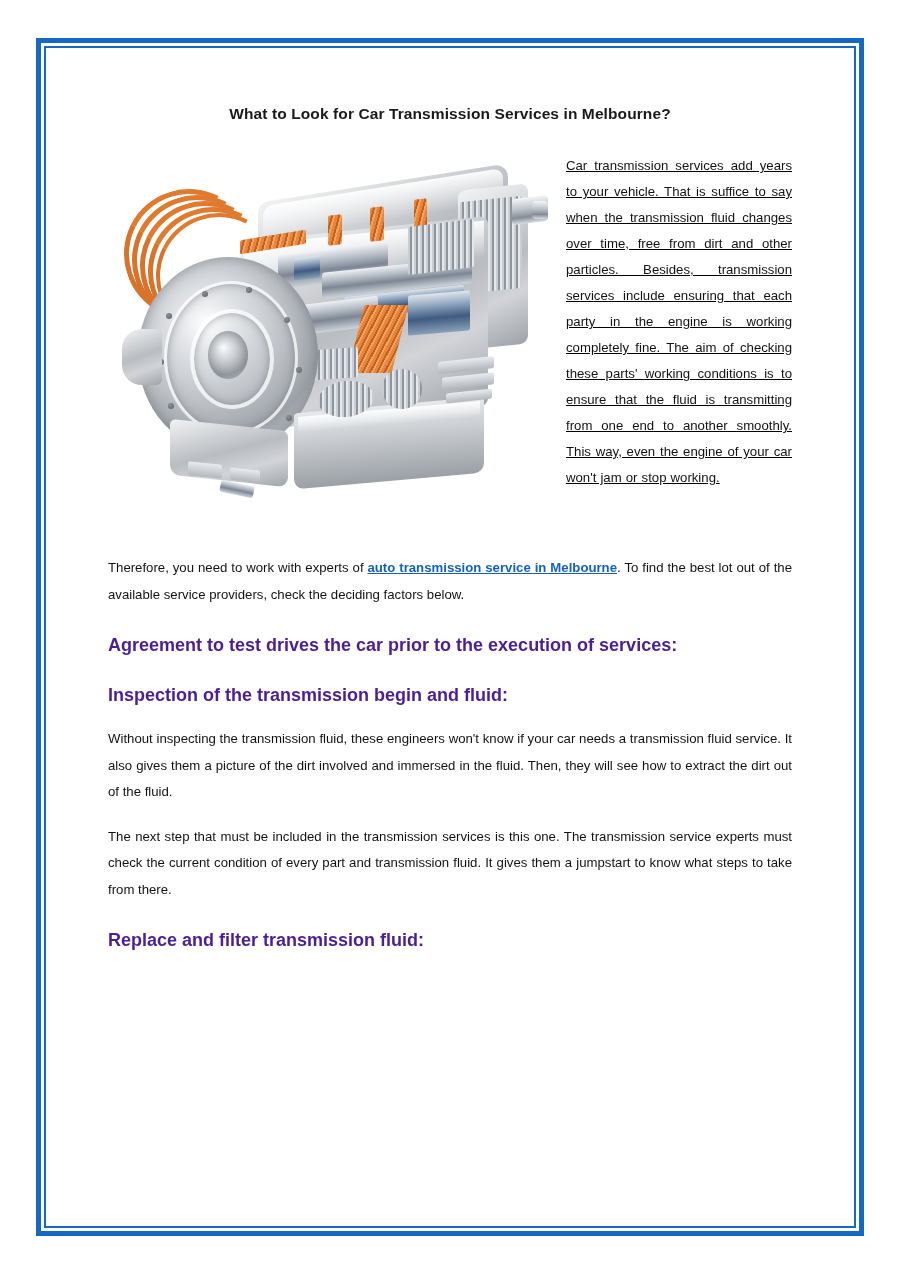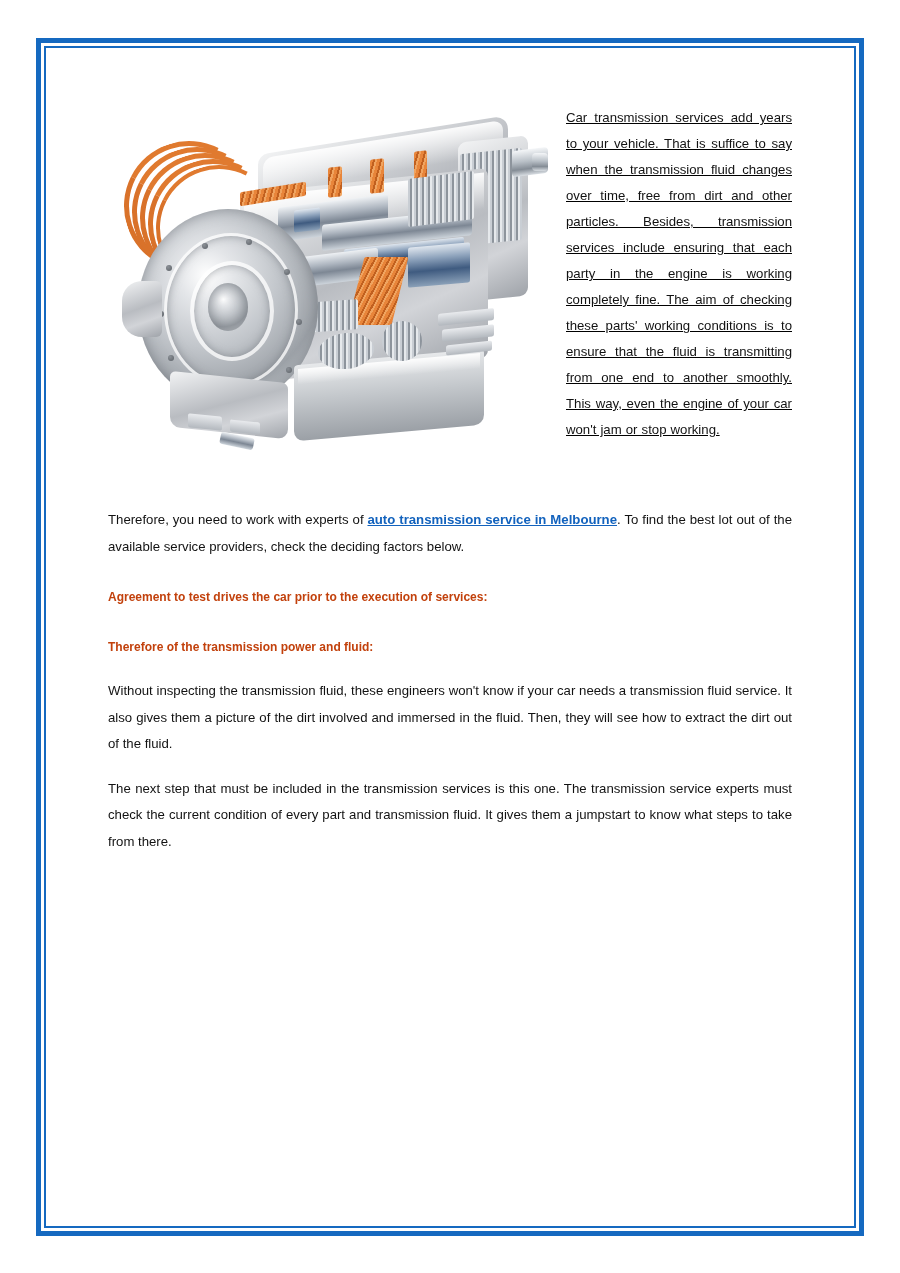--- a/index.html
+++ b/index.html
@@ -90,25 +90,25 @@
     line-height: 26.5px;
     text-align: justify;
     text-justify: inter-word;
     margin: 18px 0 0 0;
     color: #121212;
     clear: both;
   }
   .body-para.first-after-intro { }
 
   .sub-head {
-    font-size: 12px;
+    font-size: 18px;
     font-weight: bold;
     line-height: 26px;
     margin: 24px 0 0 0;
-    color: #c2410c;
+    color: #4c1d95;
     clear: both;
     text-align: left;
   }
 
   a.doc-link,
   .doc-link {
     color: #1262bd;
     font-weight: bold;
     text-decoration: underline;
     text-underline-offset: 1px;
@@ -201,20 +201,21 @@
   }
 </style>
 </head>
 <body>
 
 <div class="page-frame"></div>
 <div class="page-frame-inner"></div>
 
 <div class="page-content">
 
+  <h1 class="doc-title">What to Look for Car Transmission Services in Melbourne?</h1>
 
   <div class="intro-block">
 
     <div class="hero-figure">
       <div class="tx">
 
         <div class="cable" style="left:16px;  top:36px; width:120px; height:120px; border-width:5px; transform:rotate(-18deg);"></div>
         <div class="cable" style="left:24px;  top:42px; width:120px; height:120px; border-width:5px; transform:rotate(-18deg);"></div>
         <div class="cable" style="left:32px;  top:48px; width:120px; height:120px; border-width:5px; transform:rotate(-18deg);"></div>
         <div class="cable" style="left:40px;  top:54px; width:120px; height:120px; border-width:5px; transform:rotate(-18deg);"></div>
@@ -287,20 +288,21 @@
 
     <p class="intro-text">Car transmission services add years to your vehicle. That is suffice to say when the transmission fluid changes over time, free from dirt and other particles. Besides, transmission services include ensuring that each party in the engine is working completely fine. The aim of checking these parts' working conditions is to ensure that the fluid is transmitting from one end to another smoothly. This way, even the engine of your car won't jam or stop working.</p>
   </div>
 
   <p class="body-para first-after-intro"><span>Therefore, you need to work with experts of </span><a href="#" class="doc-link">auto transmission service in Melbourne</a><span>. To find the best lot out of the available service providers, check the deciding factors below.</span></p>
 
   <h2 class="sub-head">Agreement to test drives the car prior to the execution of services:</h2>
 
 
 
-  <h2 class="sub-head">Therefore of the transmission power and fluid:</h2>
+  <h2 class="sub-head">Inspection of the transmission begin and fluid:</h2>
 
   <p class="body-para">Without inspecting the transmission fluid, these engineers won't know if your car needs a transmission fluid service. It also gives them a picture of the dirt involved and immersed in the fluid. Then, they will see how to extract the dirt out of the fluid.</p>
 
   <p class="body-para">The next step that must be included in the transmission services is this one. The transmission service experts must check the current condition of every part and transmission fluid. It gives them a jumpstart to know what steps to take from there.</p>
 
+  <h2 class="sub-head">Replace and filter transmission fluid:</h2>
 
 </div>
 
 </body></html>

